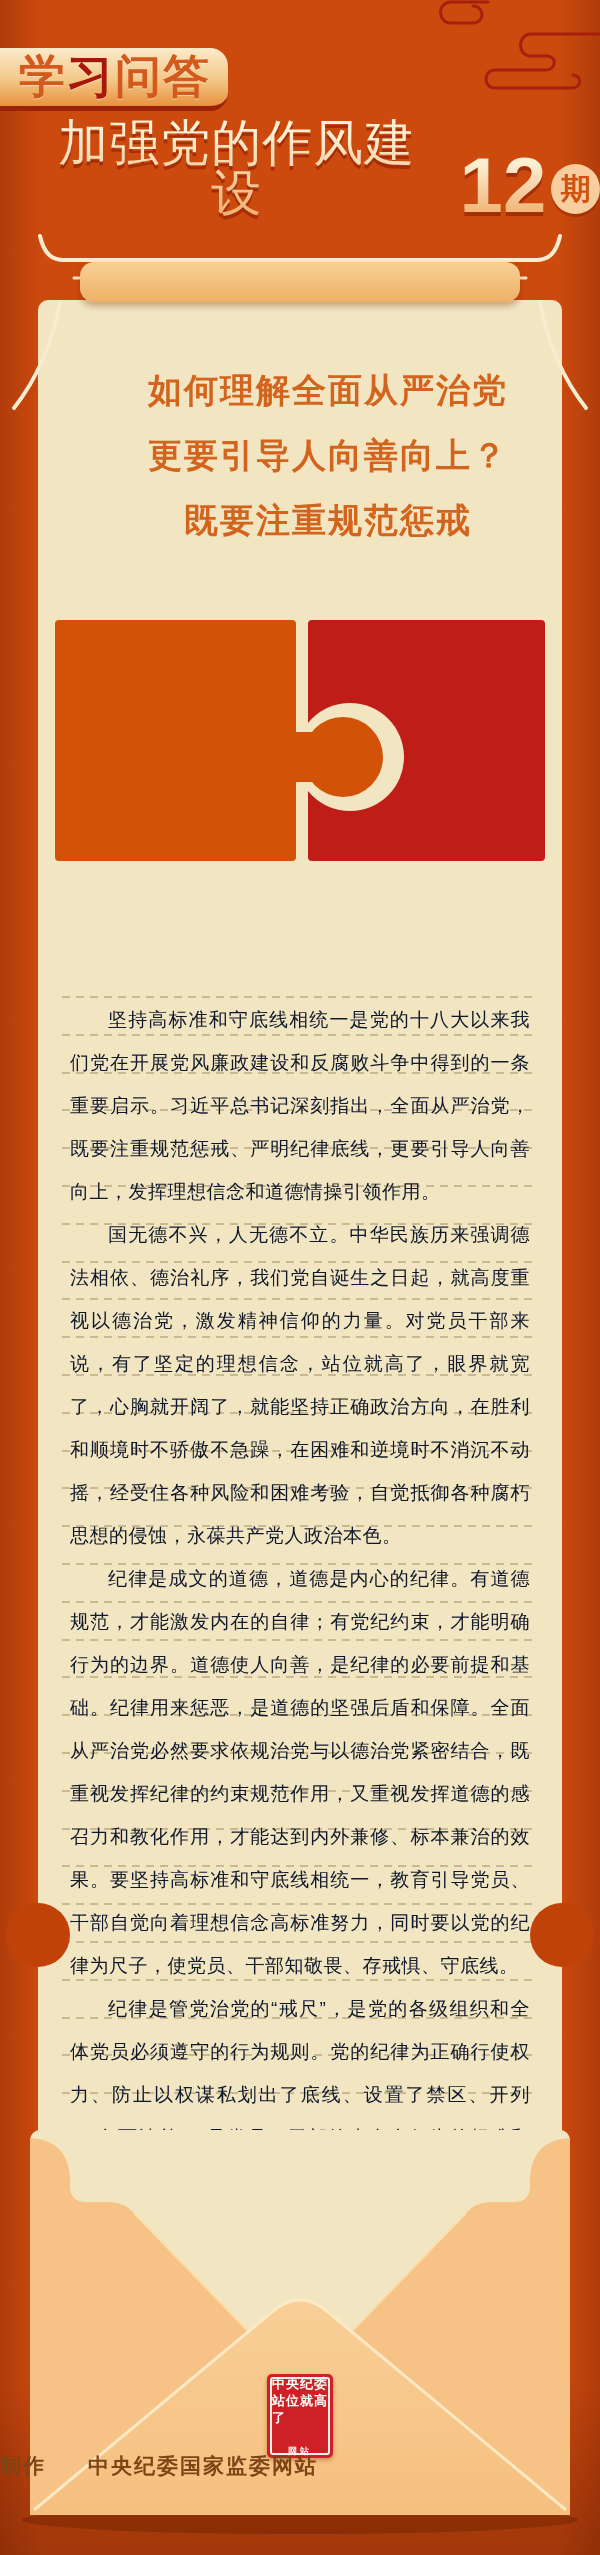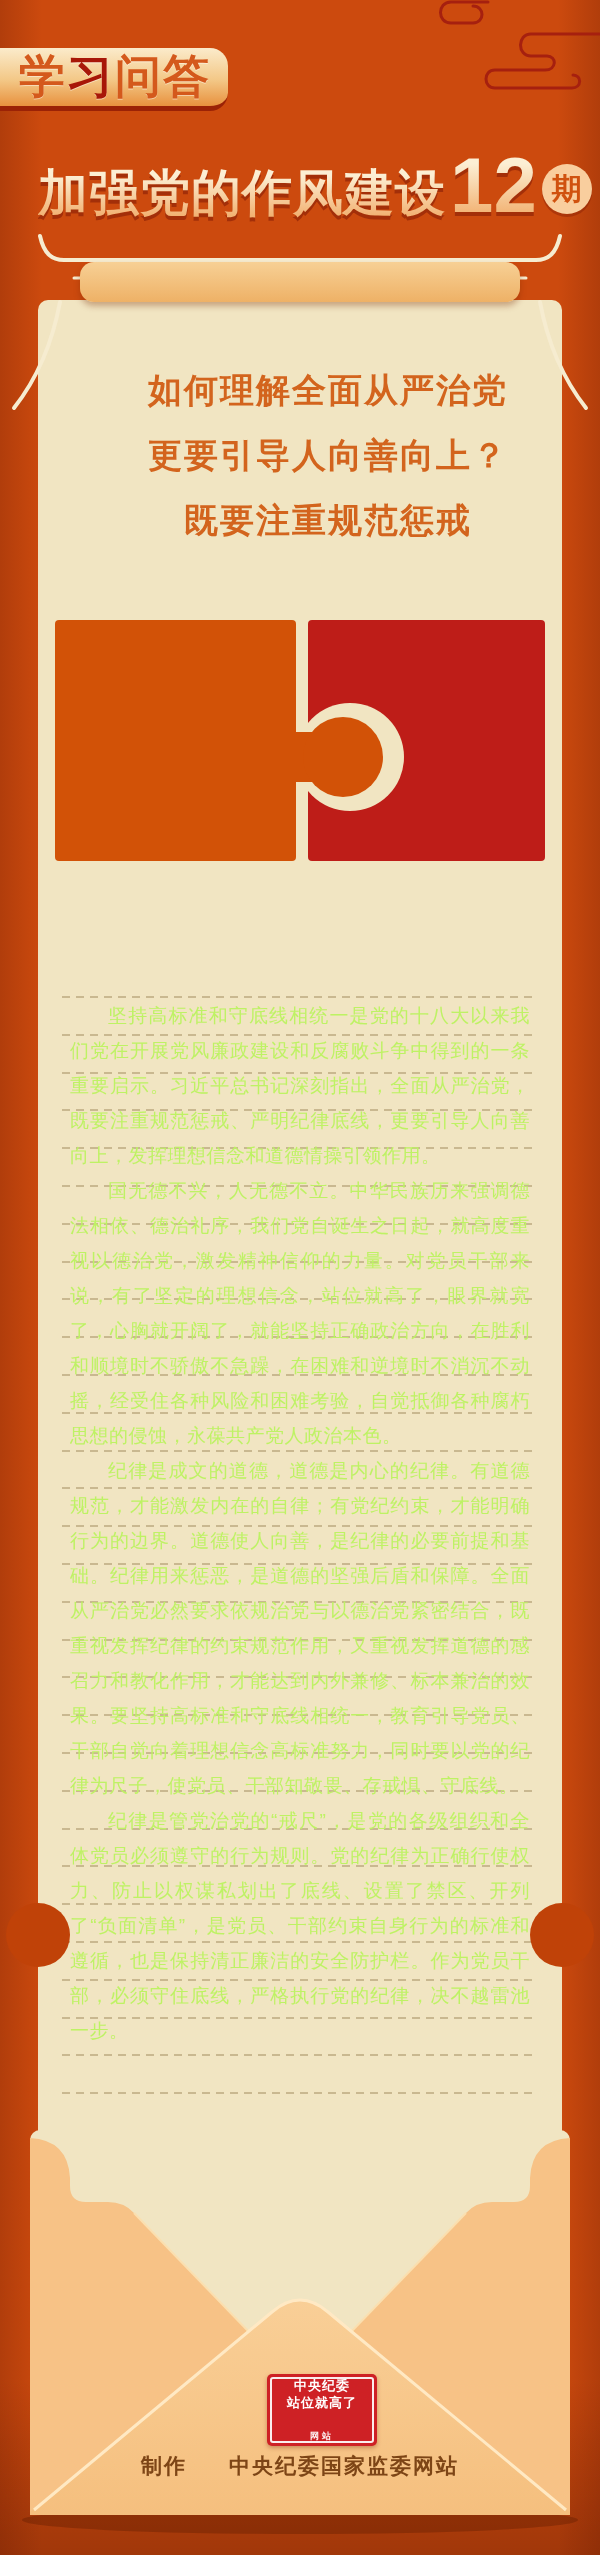--- a/index.html
+++ b/index.html
@@ -29,22 +29,22 @@
   .badge span:nth-child(2){color:#A81708;}
   .title-row{
     position:absolute; left:38px; top:128px; right:0; height:90px; z-index:2;
     display:flex; align-items:flex-end;
   }
   .title-3d{
     background:linear-gradient(180deg,#FCEFD4 15%,#F2B273 95%);
     -webkit-background-clip:text; background-clip:text; color:transparent;
     filter:drop-shadow(0 4px 0 rgba(130,26,5,.55));
   }
-  .main-title{font-size:50px; font-weight:bold; letter-spacing:1px; line-height:1;text-align:center;}
-  .issue-num{font-size:78px; font-weight:bold; line-height:.82; margin-left:4px;}
+  .main-title{font-size:50px; font-weight:normal; letter-spacing:1px; line-height:1;text-align:center;}
+  .issue-num{font-size:78px; font-weight:bold; line-height:.82; margin-left:24px;}
   .issue-circle{
     width:50px; height:50px; border-radius:50%; background:#F9CE9E; color:#D0520F;
     font-size:30px; font-weight:bold; display:flex; align-items:center; justify-content:center;
     margin:0 0 4px 5px; box-shadow:0 3px 0 rgba(130,28,6,.4);
   }
   
   .roof{position:absolute; left:0; top:225px; z-index:2;}
   .lintel{
     position:absolute; left:80px; top:262px; width:440px; height:40px; z-index:3;
     border-radius:14px; background:linear-gradient(180deg,#F7D095,#EEB166);
@@ -62,45 +62,45 @@
   .puzzle{position:absolute; left:55px; top:620px; z-index:2;}
   
   .rules{
     position:absolute; left:62px; top:996px; width:476px; height:1137px; z-index:2;
     background:
       repeating-linear-gradient(90deg, rgba(0,0,0,0) 0 8px, #F1E5C2 8px 14px),
       repeating-linear-gradient(180deg, #C9B890 0 2px, rgba(0,0,0,0) 2px 37.8px);
   }
   .article{
     position:absolute; left:70px; top:998px; width:460px; height:1134px; z-index:3;
-    font-size:19px; line-height:35px; color:#bef264;
+    font-size:19px; line-height:43px; color:#0f172a;
     text-align:justify; letter-spacing:.5px; overflow:hidden;
   }
   .article p{margin:0; text-indent:2em;}
   .notch{
     position:absolute; width:64px; height:64px; border-radius:50%;
     background:#C04208; top:1903px; z-index:3;
   }
   .notch.left{left:6px;} .notch.right{left:530px;}
   
   .envelope{position:absolute; left:0; top:2100px; z-index:4;}
   .seal{
-    position:absolute; left:267px; top:2374px; width:66px; height:72px; z-index:5;
-    background:#CE2125; border-radius:5px; box-shadow:0 2px 4px rgba(120,30,10,.35);padding-left:44px;
+    position:absolute; left:267px; top:2374px; width:66px; height:84px; z-index:5;
+    background:#CE2125; border-radius:5px; box-shadow:0 2px 4px rgba(120,30,10,.35);
   }
   .seal-inner{
     position:absolute; inset:3px; border:2px solid rgba(255,255,255,.92); border-radius:3px;
     display:flex; flex-direction:column; align-items:center; justify-content:center;
     color:#fff;
   }
   .seal-line{font-size:13px; font-weight:bold; letter-spacing:1px; line-height:17px;}
   .seal-sub{font-size:9px; letter-spacing:3px; margin-top:19px; opacity:.95; font-weight:bold;}
   .credit{
     position:absolute; left:0; top:2452px; width:600px; z-index:5;
-    text-align:center; color:#7D4516; font-size:21px; font-weight:bold; letter-spacing:2px;
+    text-align:left; color:#7D4516; font-size:21px; font-weight:bold; letter-spacing:2px;
   }
   .credit .gap{display:inline-block; width:42px;}
 </style>
 </head>
 <body>
 
 <div class="page">
 
   <svg class="cloud" width="270" height="100" viewBox="0 0 270 100" fill="none">
     <g stroke="#A6200F" stroke-width="3" stroke-linecap="round" fill="none">

